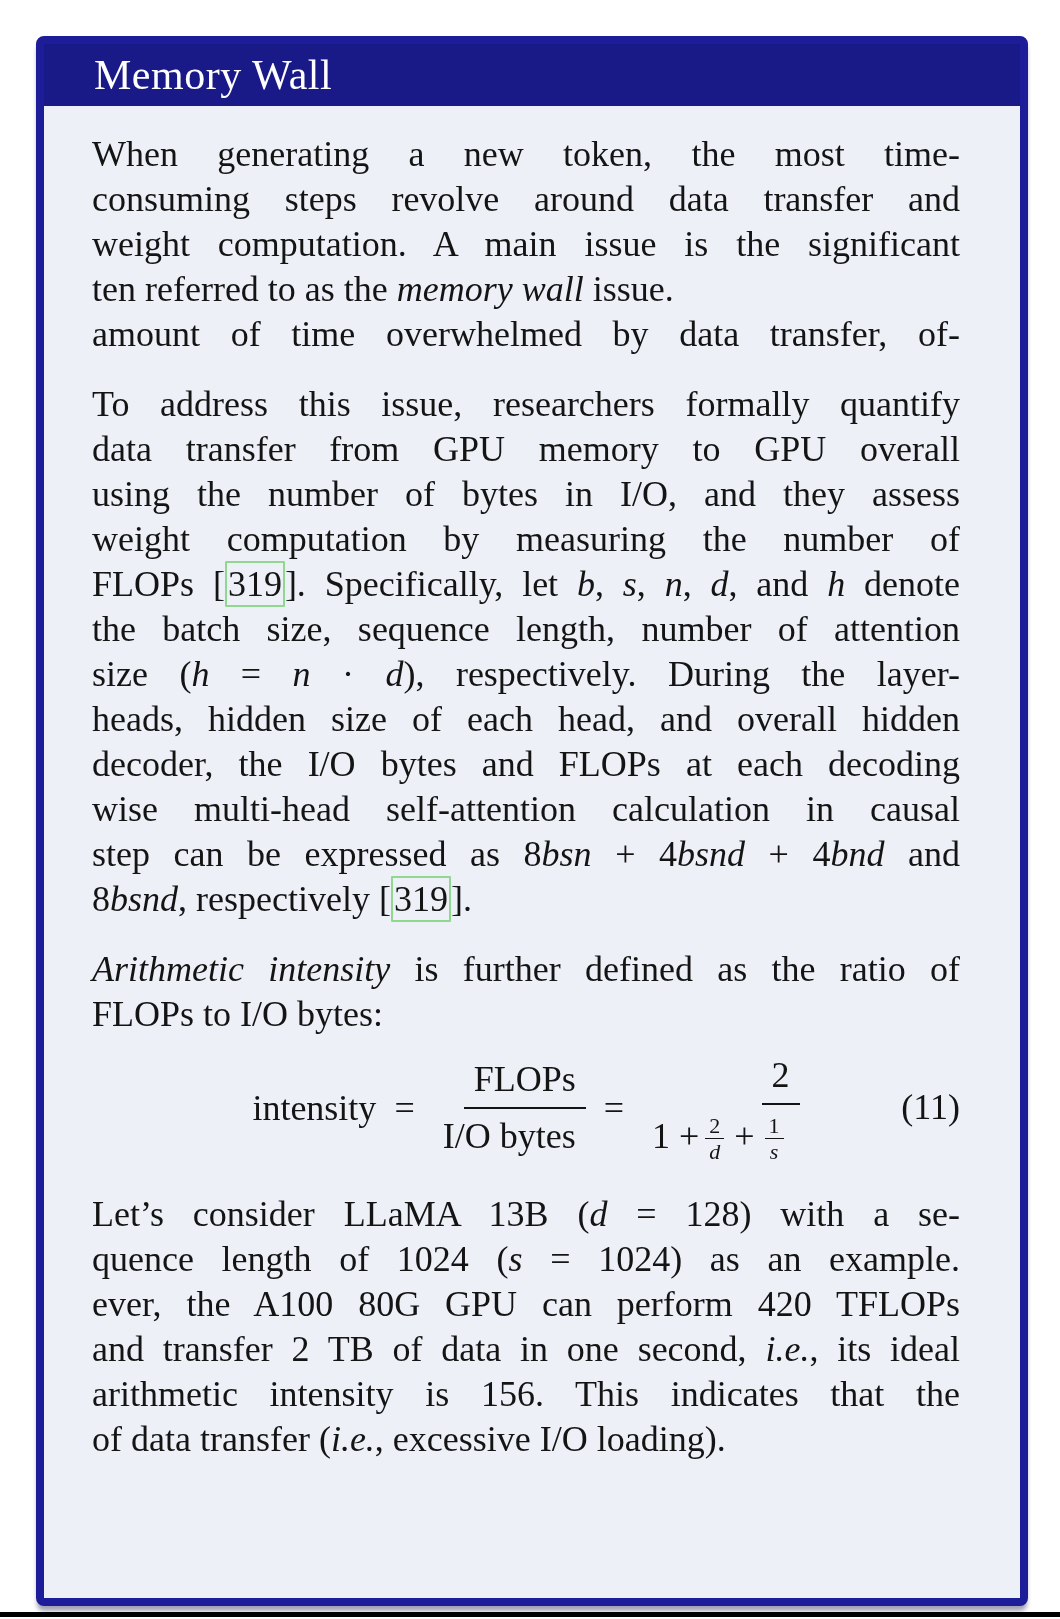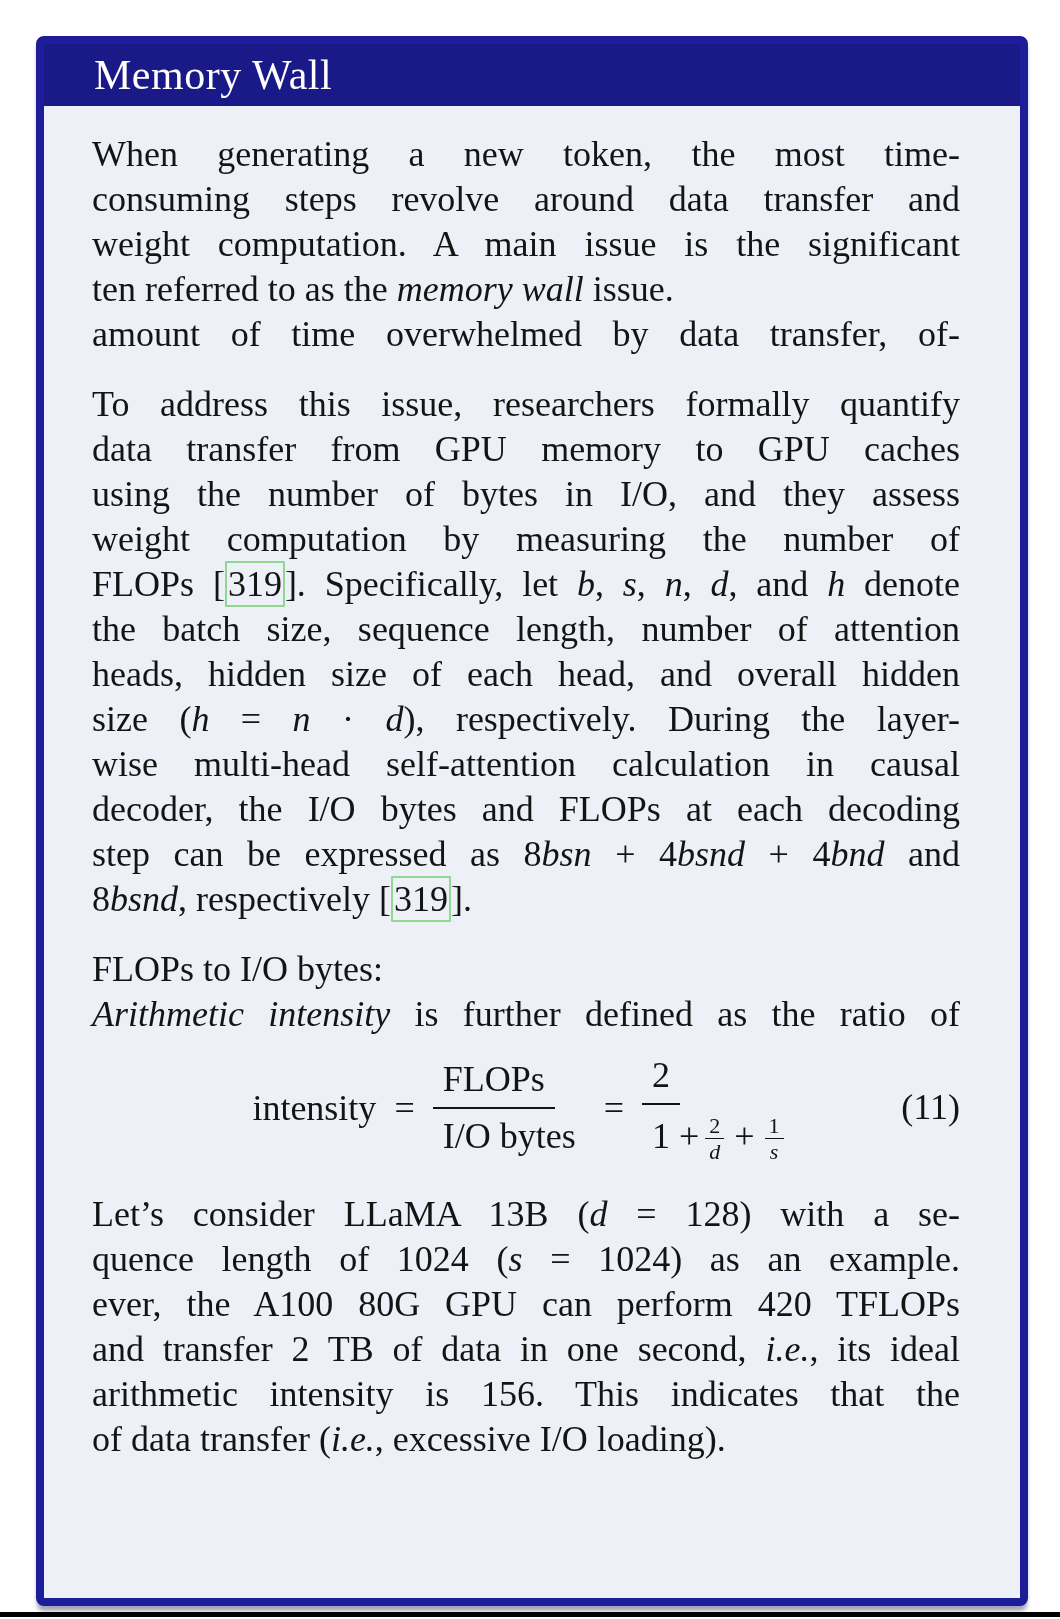--- a/index.html
+++ b/index.html
@@ -59,21 +59,21 @@
     align-items: center;
     justify-content: center;
     gap: 18px;
     margin: 18px 0 30px 0;
     font-size: 36px;
     line-height: 1.15;
   }
   .frac {
     display: inline-flex;
     flex-direction: column;
-    align-items: flex-start;
+    align-items: flex-end;
     vertical-align: middle;
     font-family: Liberation Serif, serif;
   }
   .frac .num {
     display: flex; align-items: center;
     padding: 0 10px 7px 10px;
     border-bottom: 2.5px solid #141414;
   }
   .frac .den {
     display: flex; align-items: center;
@@ -116,35 +116,35 @@
       <div>
           <div class="para">
             <div class="line">When generating a new token, the most time-</div>
             <div class="line">consuming steps revolve around data transfer and</div>
             <div class="line">weight computation. A main issue is the significant</div>
             <div class="line last">ten referred to as the <i>memory wall</i> issue.</div>
             <div class="line">amount of time overwhelmed by data transfer, of-</div>
           </div>
           <div class="para">
             <div class="line">To address this issue, researchers formally quantify</div>
-            <div class="line">data transfer from GPU memory to GPU caches</div>
+            <div class="line">data transfer from GPU memory to GPU overall</div>
             <div class="line">using the number of bytes in I/O, and they assess</div>
             <div class="line">weight computation by measuring the number of</div>
             <div class="line">FLOPs [<mark>319</mark>]. Specifically, let <i>b</i>, <i>s</i>, <i>n</i>, <i>d</i>, and <i>h</i> denote</div>
             <div class="line">the batch size, sequence length, number of attention</div>
+            <div class="line">size (<i>h</i> = <i>n</i> · <i>d</i>), respectively. During the layer-</div>
             <div class="line">heads, hidden size of each head, and overall hidden</div>
-            <div class="line">size (<i>h</i> = <i>n</i> · <i>d</i>), respectively. During the layer-</div>
+            <div class="line">decoder, the I/O bytes and FLOPs at each decoding</div>
             <div class="line">wise multi-head self-attention calculation in causal</div>
-            <div class="line">decoder, the I/O bytes and FLOPs at each decoding</div>
             <div class="line">step can be expressed as 8<i>bsn</i> + 4<i>bsnd</i> + 4<i>bnd</i> and</div>
             <div class="line last">8<i>bsnd</i>, respectively [<mark>319</mark>].</div>
           </div>
           <div class="para">
+            <div class="line"><i>Arithmetic intensity</i> is further defined as the ratio of</div>
             <div class="line last">FLOPs to I/O bytes:</div>
-            <div class="line"><i>Arithmetic intensity</i> is further defined as the ratio of</div>
           </div>
         </div>
 
       <div class="eq-row">
         <span>intensity</span>
         <span>=</span>
         <span class="frac">
           <span class="num">FLOPs</span>
           <span class="den">I/O bytes</span>
         </span>

